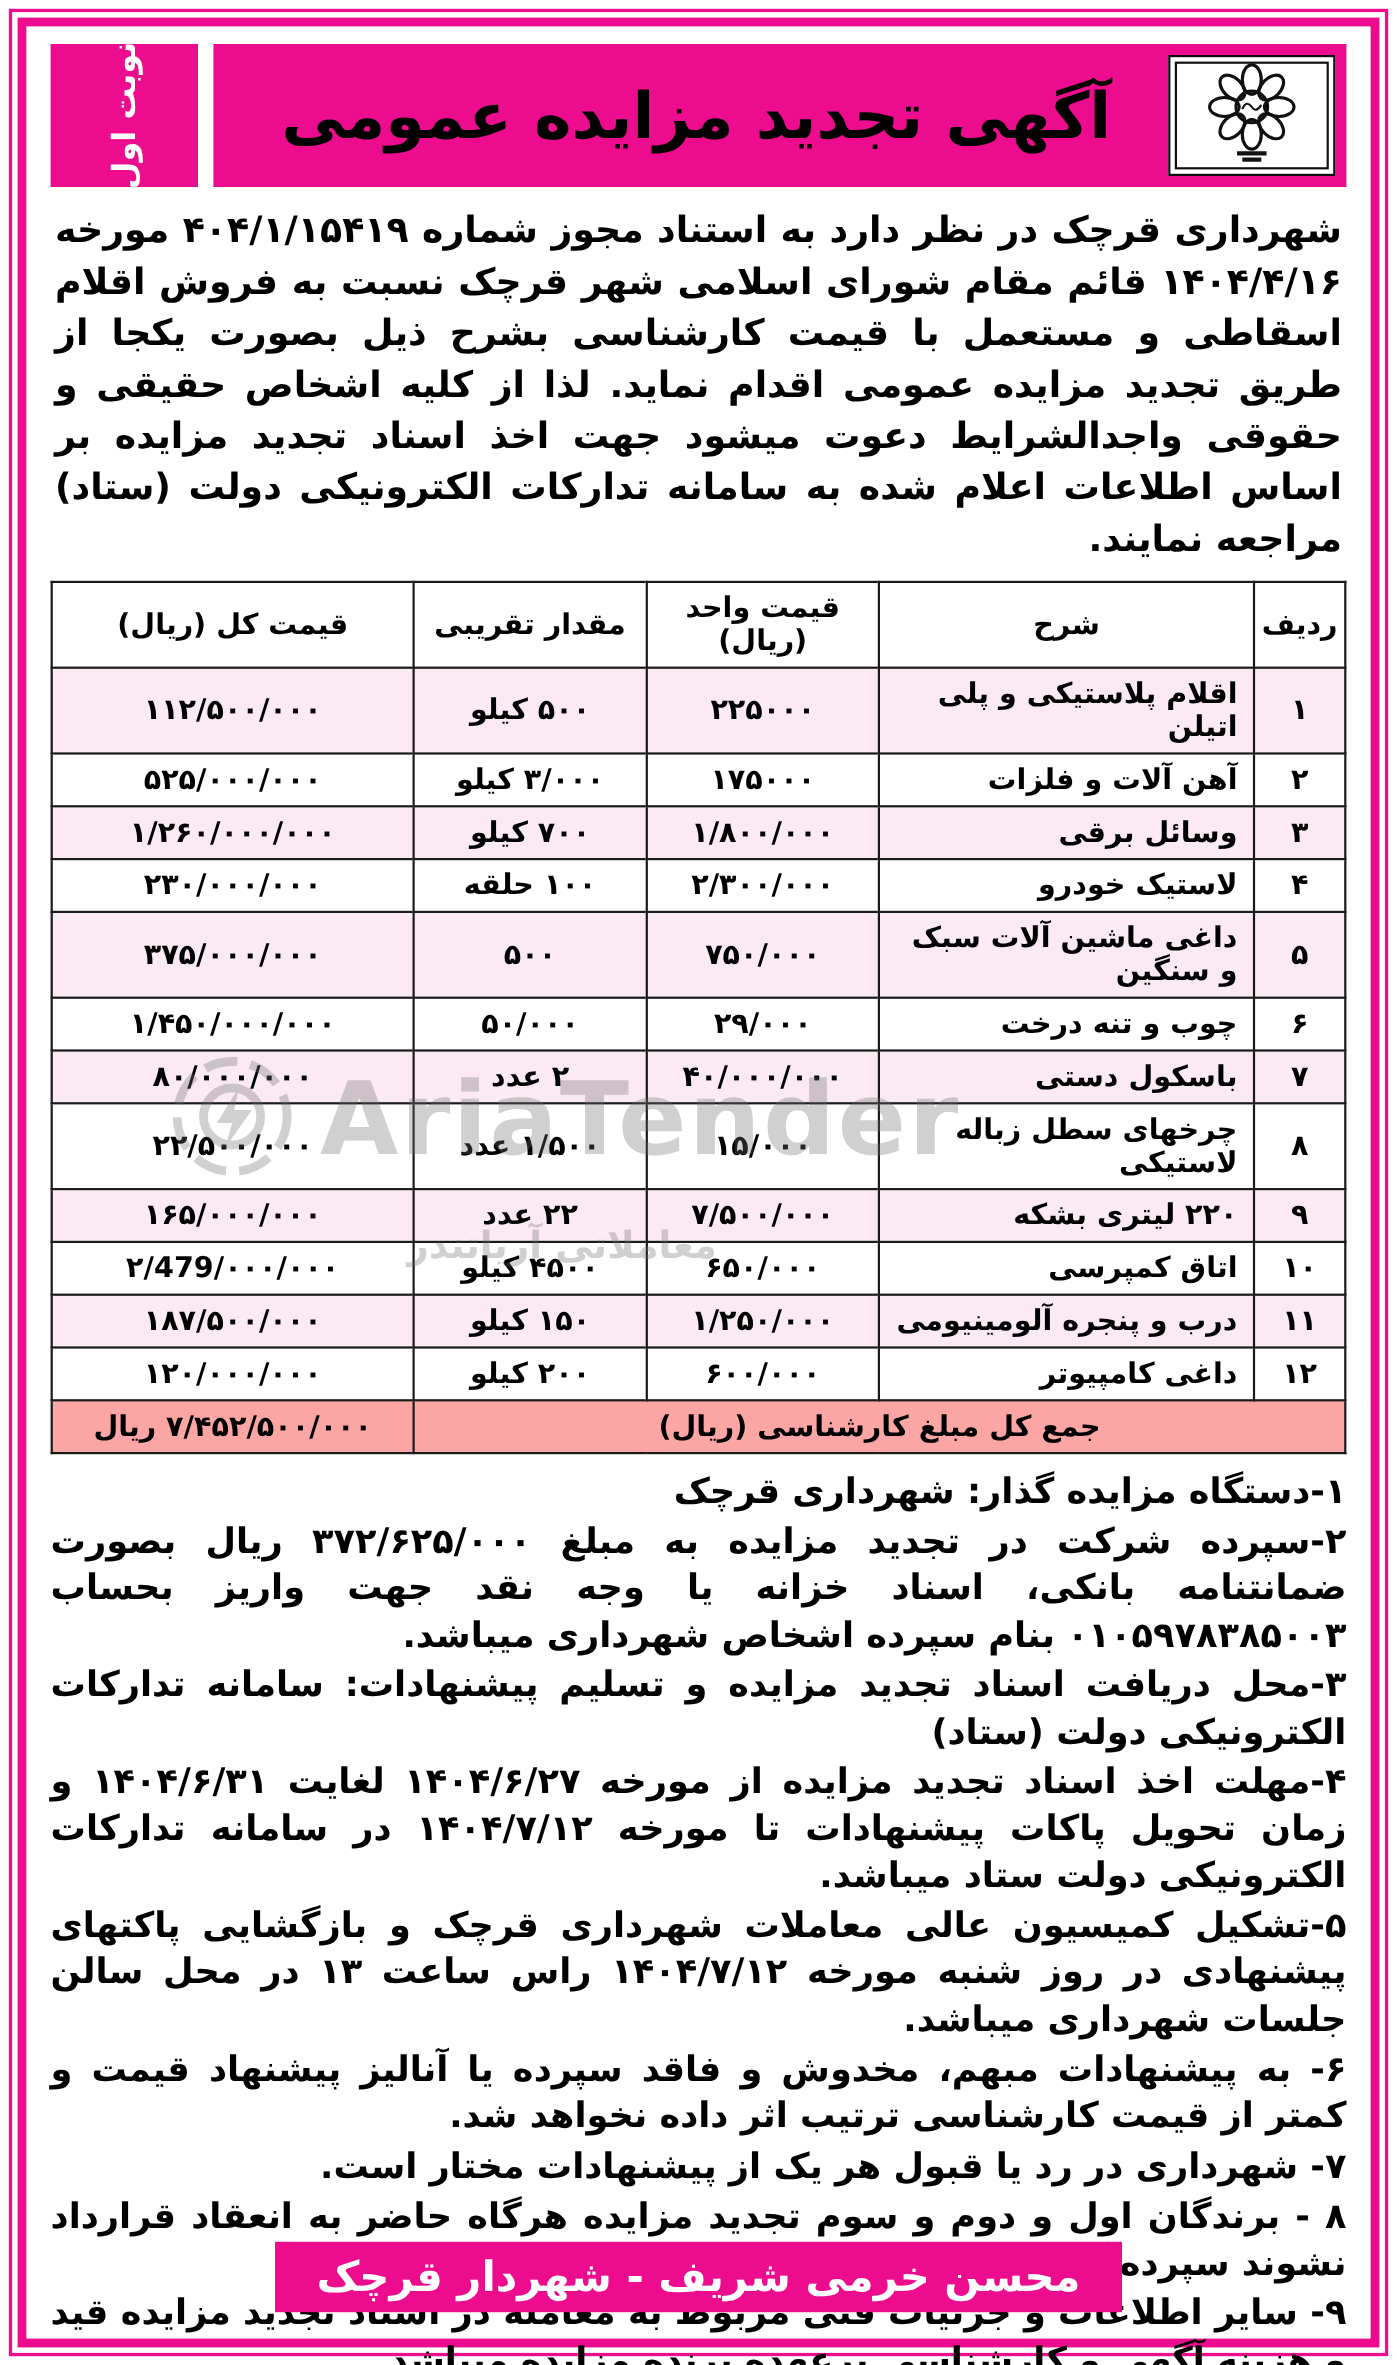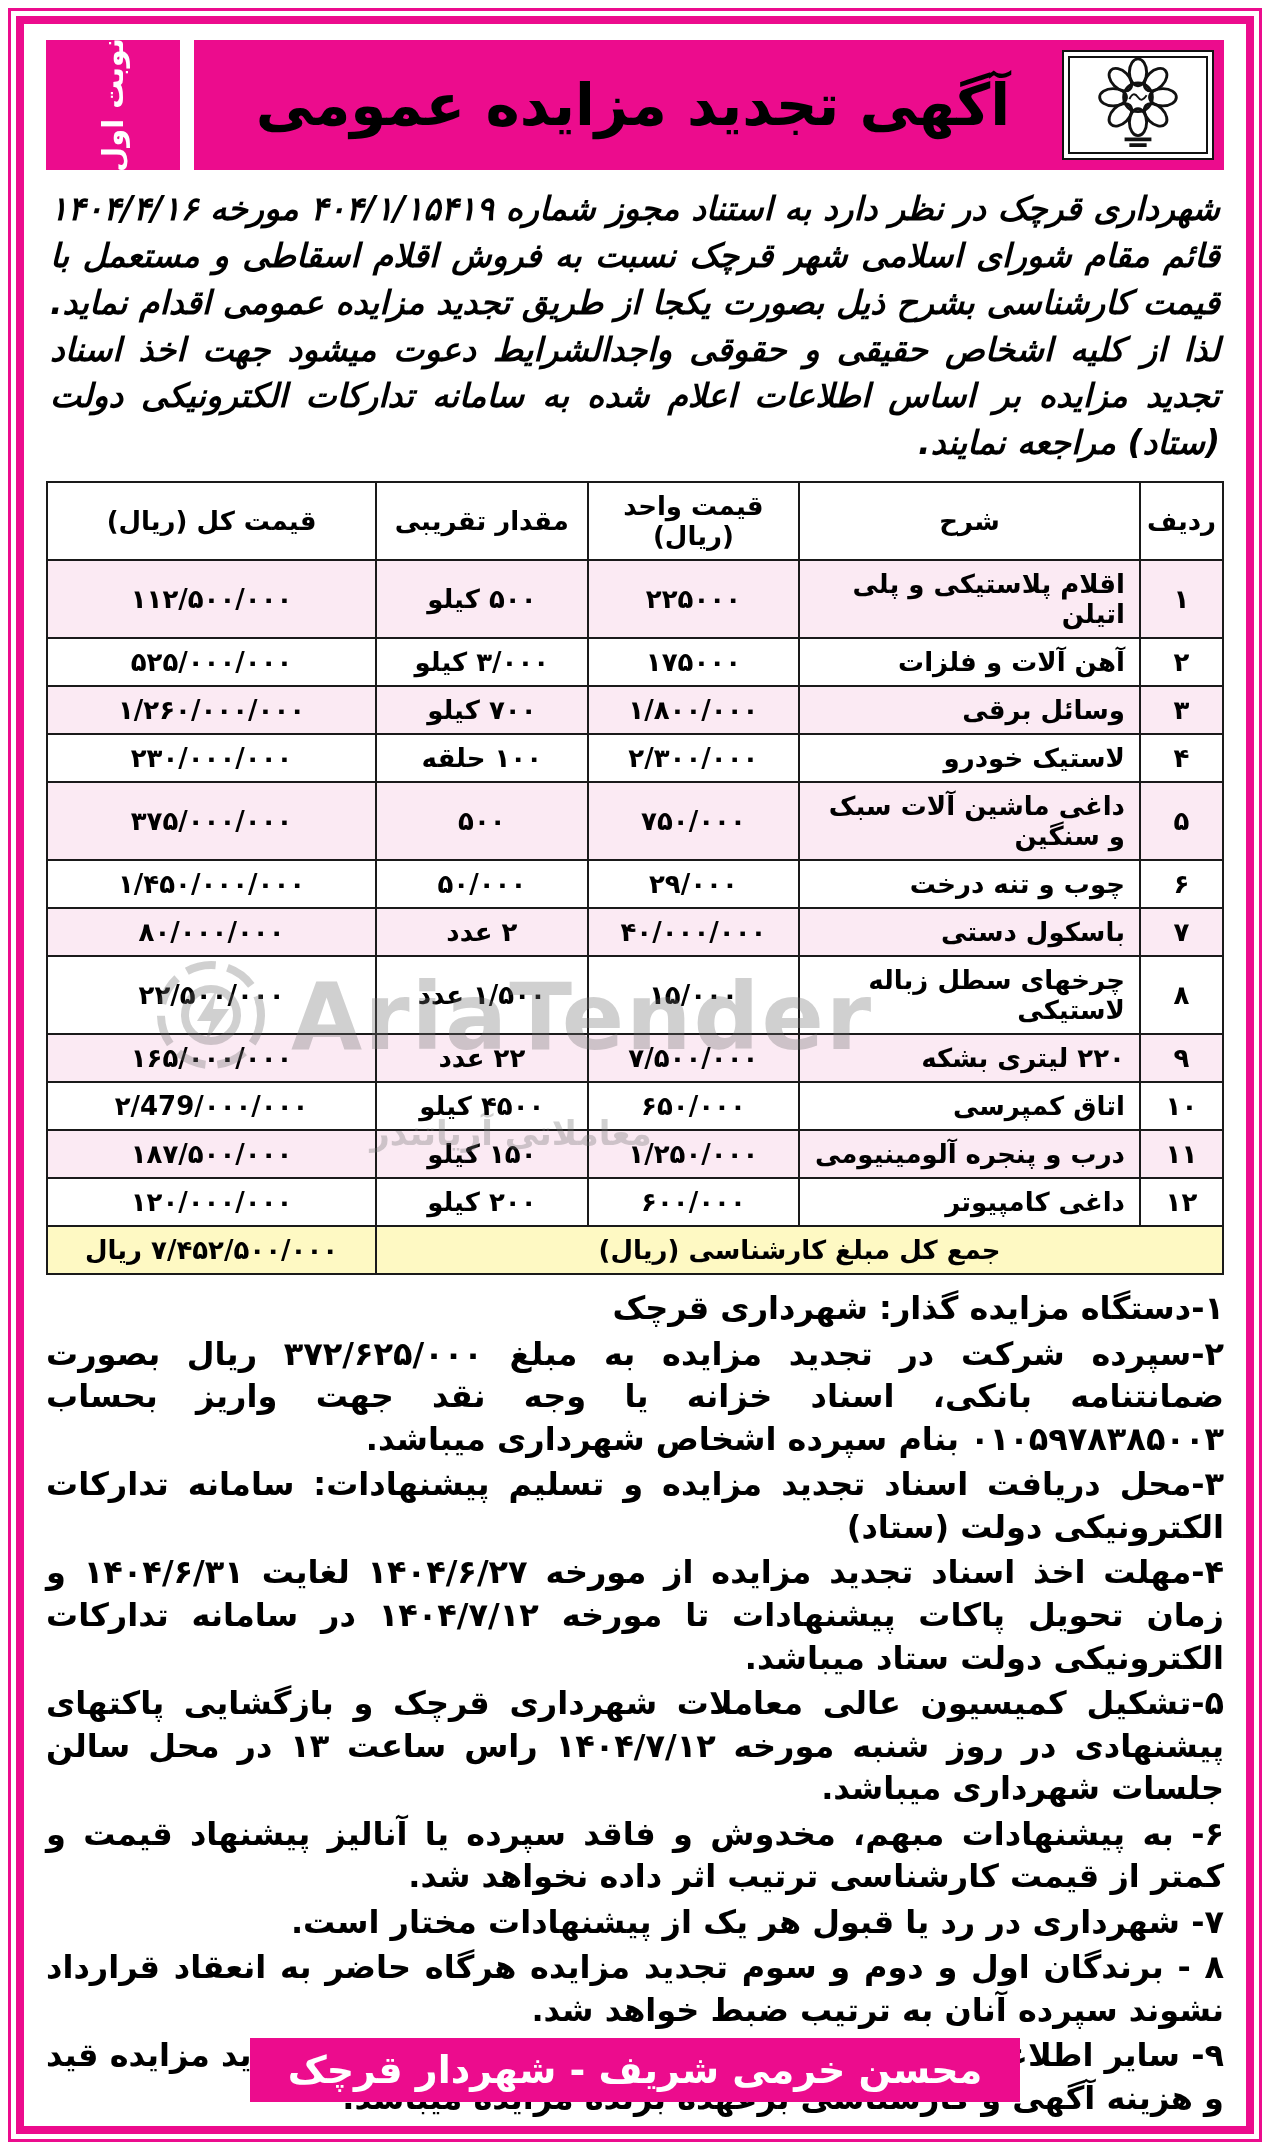--- a/index.html
+++ b/index.html
@@ -46,34 +46,33 @@
     display:flex;align-items:center;justify-content:center;
   }
   .side-tab span{
     display:block;transform:rotate(-90deg);white-space:nowrap;
     font-size:29px;font-weight:bold;
   }
   
   .intro{
     margin:16px 4px 0 4px;font-size:33px;font-weight:700;line-height:1.42;
     text-align:justify;
-    font-style:italic;
   }
   
   table.items{
     width:100%;border-collapse:collapse;margin-top:14px;
   }
   table.items th, table.items td{
     border:2px solid #1a1a1a;text-align:center;
     font-size:26px;font-weight:700;padding:8px 6px;
   }
   table.items td.desc{text-align:right;padding-right:14px;}
   table.items tbody tr:nth-child(odd){background:#fbeaf3;}
   table.items tr.sum-row{background:#fff !important;}
-  table.items tr.sum-row td{background:#fef9c3;}
+  table.items tr.sum-row td{background:#fca5a5;}
   .sum-label{text-align:center;font-weight:700;}
   .sum-value{text-align:center;font-weight:700;}
   
   .notes{margin-top:12px;}
   .notes p{
     margin:3px 0;font-size:32px;font-weight:700;line-height:1.33;
     text-align:justify;
   }
   
   .footer-bar{

